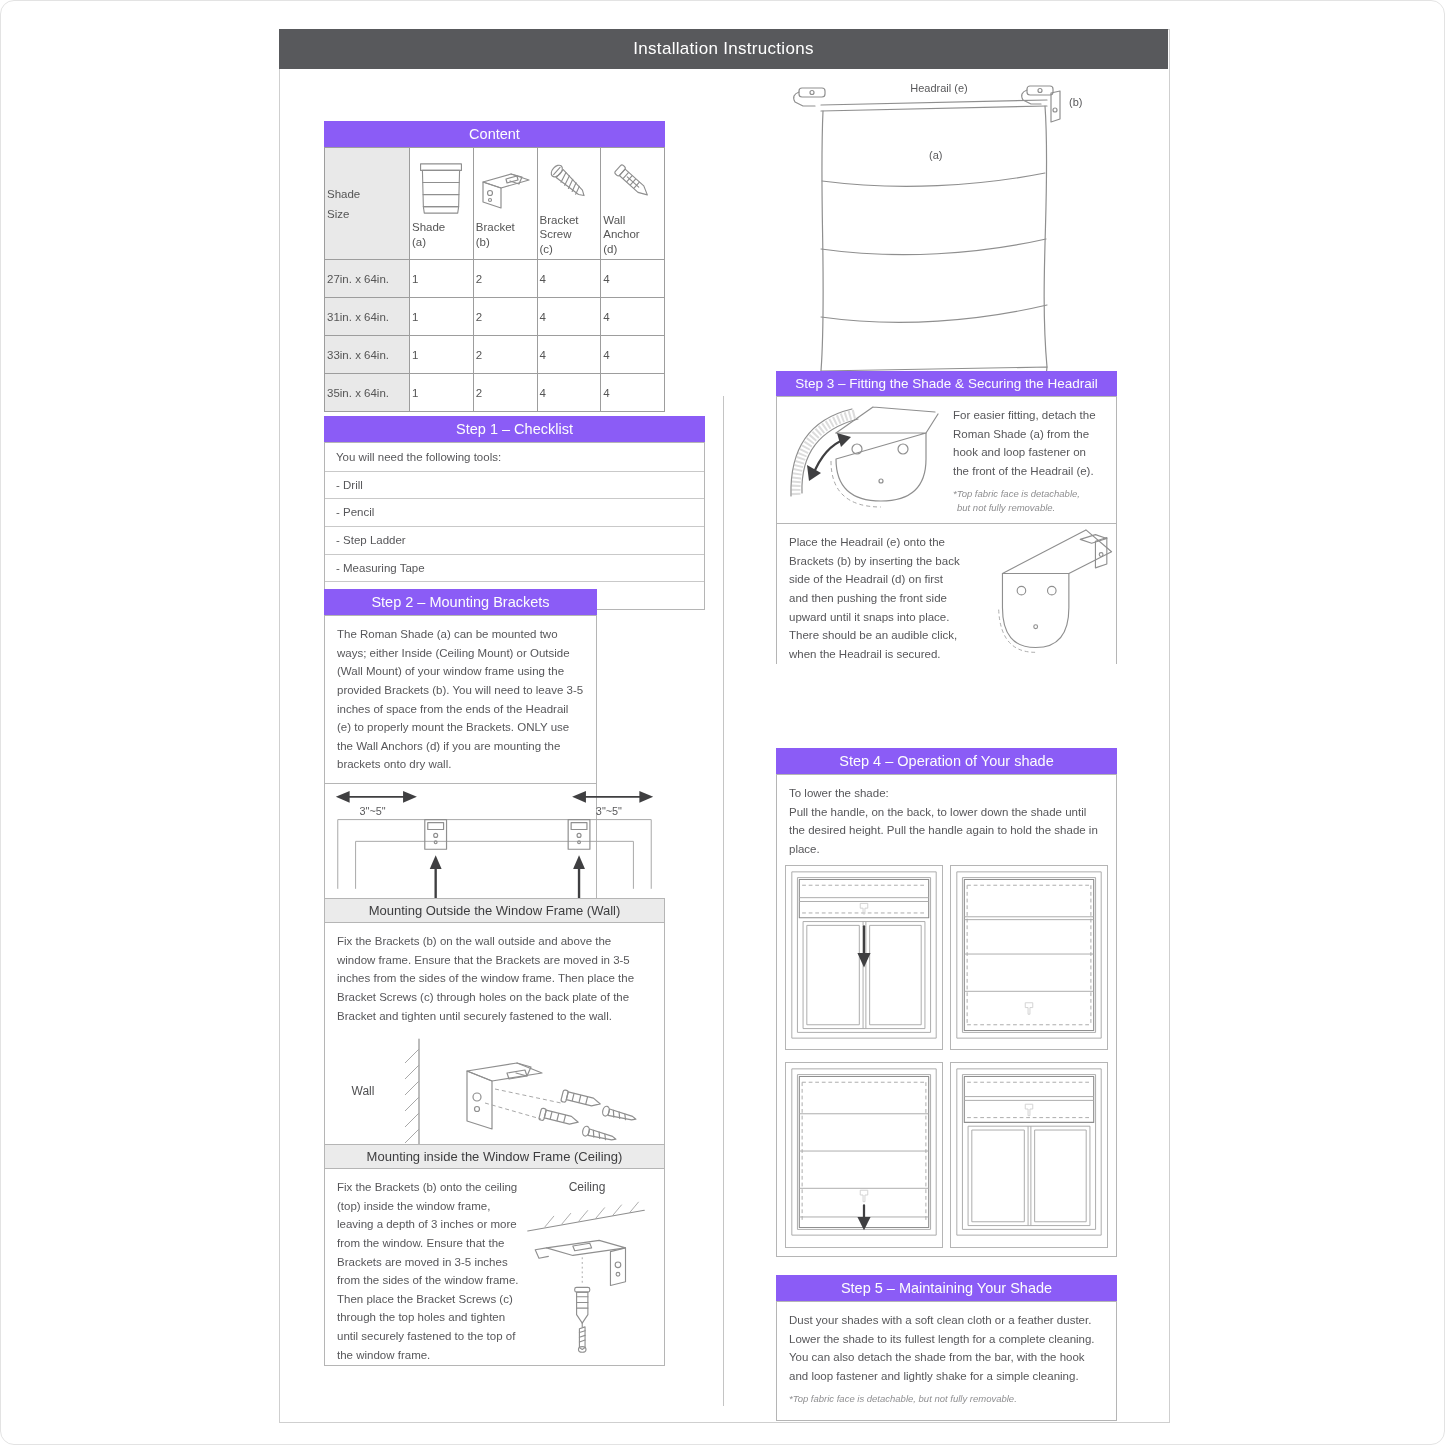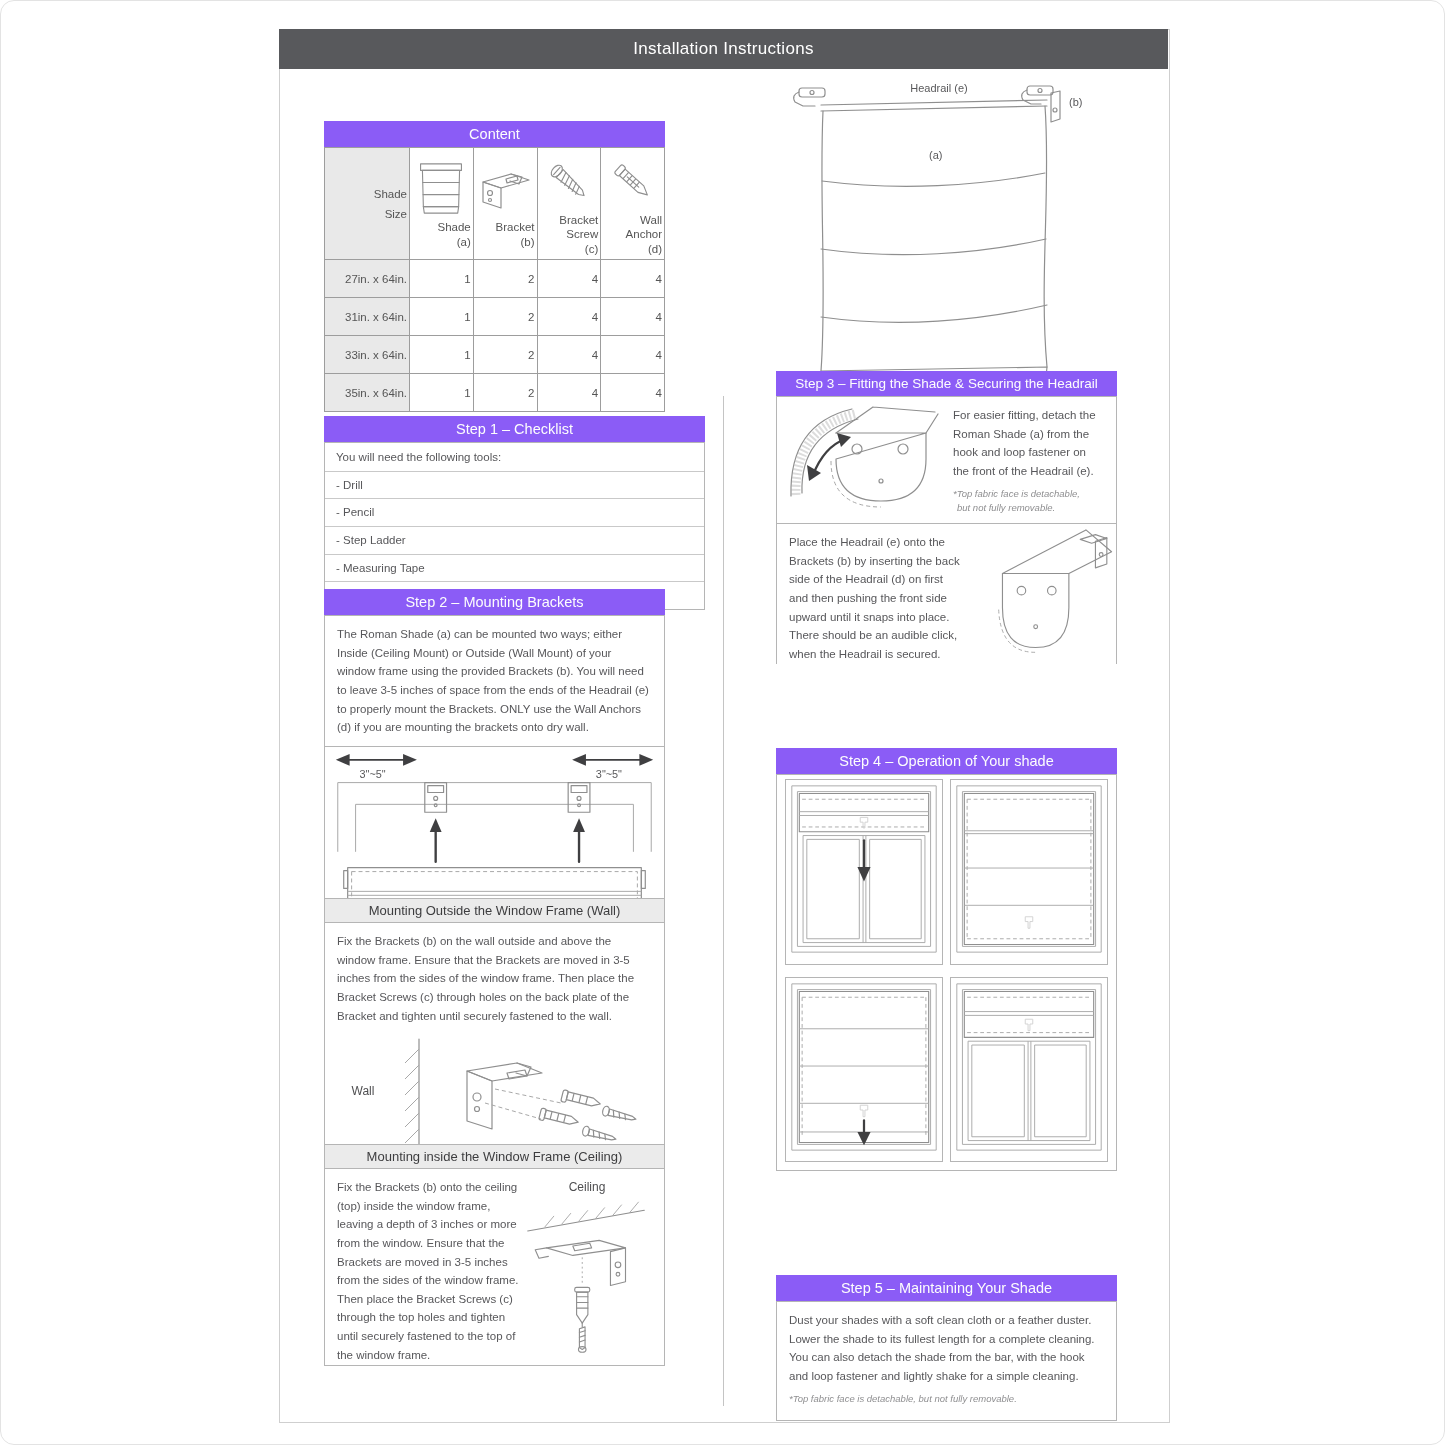--- a/index.html
+++ b/index.html
@@ -15,21 +15,21 @@
   .bar{background:#8b5cf6;color:#fdfdfd;text-align:center;font-size:14.5px;padding:5px 0;}
   .bar-light{background:#ebebeb;color:#3d3d3f;text-align:center;font-size:13px;padding:4px 0;
     border:1px solid #b5b5b5;border-bottom:none;}
   .box{border:1px solid #b5b5b5;background:#fff;font-size:11.5px;line-height:1.62;color:#57575a;}
   .pad{padding:9px 12px;}
   .abs{position:absolute;}
 
   
   table.ct{border-collapse:collapse;width:341px;table-layout:fixed;}
   table.ct td,table.ct th{border:1px solid #9d9d9d;font-weight:400;font-size:11.5px;color:#555;
-    text-align:right;vertical-align:middle;padding:2px;}
+    text-align:left;vertical-align:middle;padding:2px;}
   table.ct .sizecol{width:80px;background:#e9e9e9;}
   table.ct td.val{height:33px;}
   .colhead{height:112px;}
   .colhead .icn{height:62px;display:flex;align-items:center;justify-content:center;}
   .colhead .lbl{line-height:1.25;}
 
   .chk-row{border-top:1px solid #c9c9c9;padding:4px 11px;}
   .chk-first{padding:5px 11px 4px;}
 
   .note{font-style:italic;color:#8f8f91;font-size:9.5px;line-height:1.5;margin-top:6px;}
@@ -149,21 +149,21 @@
     <div class="box">
       <div class="chk-first">You will need the following tools:</div>
       <div class="chk-row">- Drill</div>
       <div class="chk-row">- Pencil</div>
       <div class="chk-row">- Step Ladder</div>
       <div class="chk-row">- Measuring Tape</div>
       <div class="chk-row">- Screwdriver</div>
     </div>
   </div>
 
-  <div class="abs" style="left:323px;top:588px;width:341px;">
+  <div class="abs" style="left:323px;top:588px;width:273px;">
     <div class="bar">Step 2 – Mounting Brackets</div>
     <div class="box pad" style="border-bottom:none;">The Roman Shade (a) can be mounted two ways; either Inside (Ceiling Mount) or Outside (Wall Mount) of your window frame using the provided Brackets (b). You will need to leave 3-5 inches of space from the ends of the Headrail (e) to properly mount the Brackets. ONLY use the Wall Anchors (d) if you are mounting the brackets onto dry wall.</div>
     <div class="box" style="height:176px;">
       <svg width="339" height="176" viewBox="0 0 341 178">
 
         <path class="arln" style="stroke-width:1.6" d="M22 13H80"></path>
         <polygon class="ar" points="10,13 24,7 24,19"></polygon>
           <polygon class="ar" points="92,13 78,7 78,19"></polygon>
         <text class="svgtxt" x="34" y="31">3"~5"</text>
         <path class="arln" style="stroke-width:1.6" d="M261 13H319"></path>
@@ -349,20 +349,24 @@
           <path class="ln" d="M128 18l12-4v28l-12 4z"></path>
           <circle class="ln" cx="134" cy="32" r="2"></circle>
         </g>
       </svg>
     </div>
   </div>
 
   <div class="abs" style="left:775px;top:747px;width:341px;">
     <div class="bar">Step 4 – Operation of Your shade</div>
     <div class="box" style="padding:0;">
+      <div class="pad" style="padding-bottom:2px;">
+        <div>To lower the shade:</div>
+        <div>Pull the handle, on the back, to lower down the shade until the desired height. Pull the handle again to hold the shade in place.</div>
+      </div>
       <div class="flex" style="gap:7px;padding:4px 8px 8px;">
         <div class="wframe">
           <svg width="100%" height="172" viewBox="0 0 160 180" preserveAspectRatio="none">
             <rect class="lnt" x="3" y="3" width="154" height="174"></rect>
               <rect class="lnt" x="9" y="9" width="142" height="162"></rect>
             <rect class="ln" x="11" y="11" width="138" height="40"></rect>
             <path class="lnt dash" d="M14 17h132 M14 46h132"></path>
             <path class="lnt" d="M11 30h138 M11 34h138"></path>
             <path style="fill:none;stroke:#d2d2d2;stroke-width:1;" d="M76 36h8v5h-3v6h-2v-6h-3z"></path>
             <rect class="lnt" x="15" y="55" width="130" height="112"></rect>

